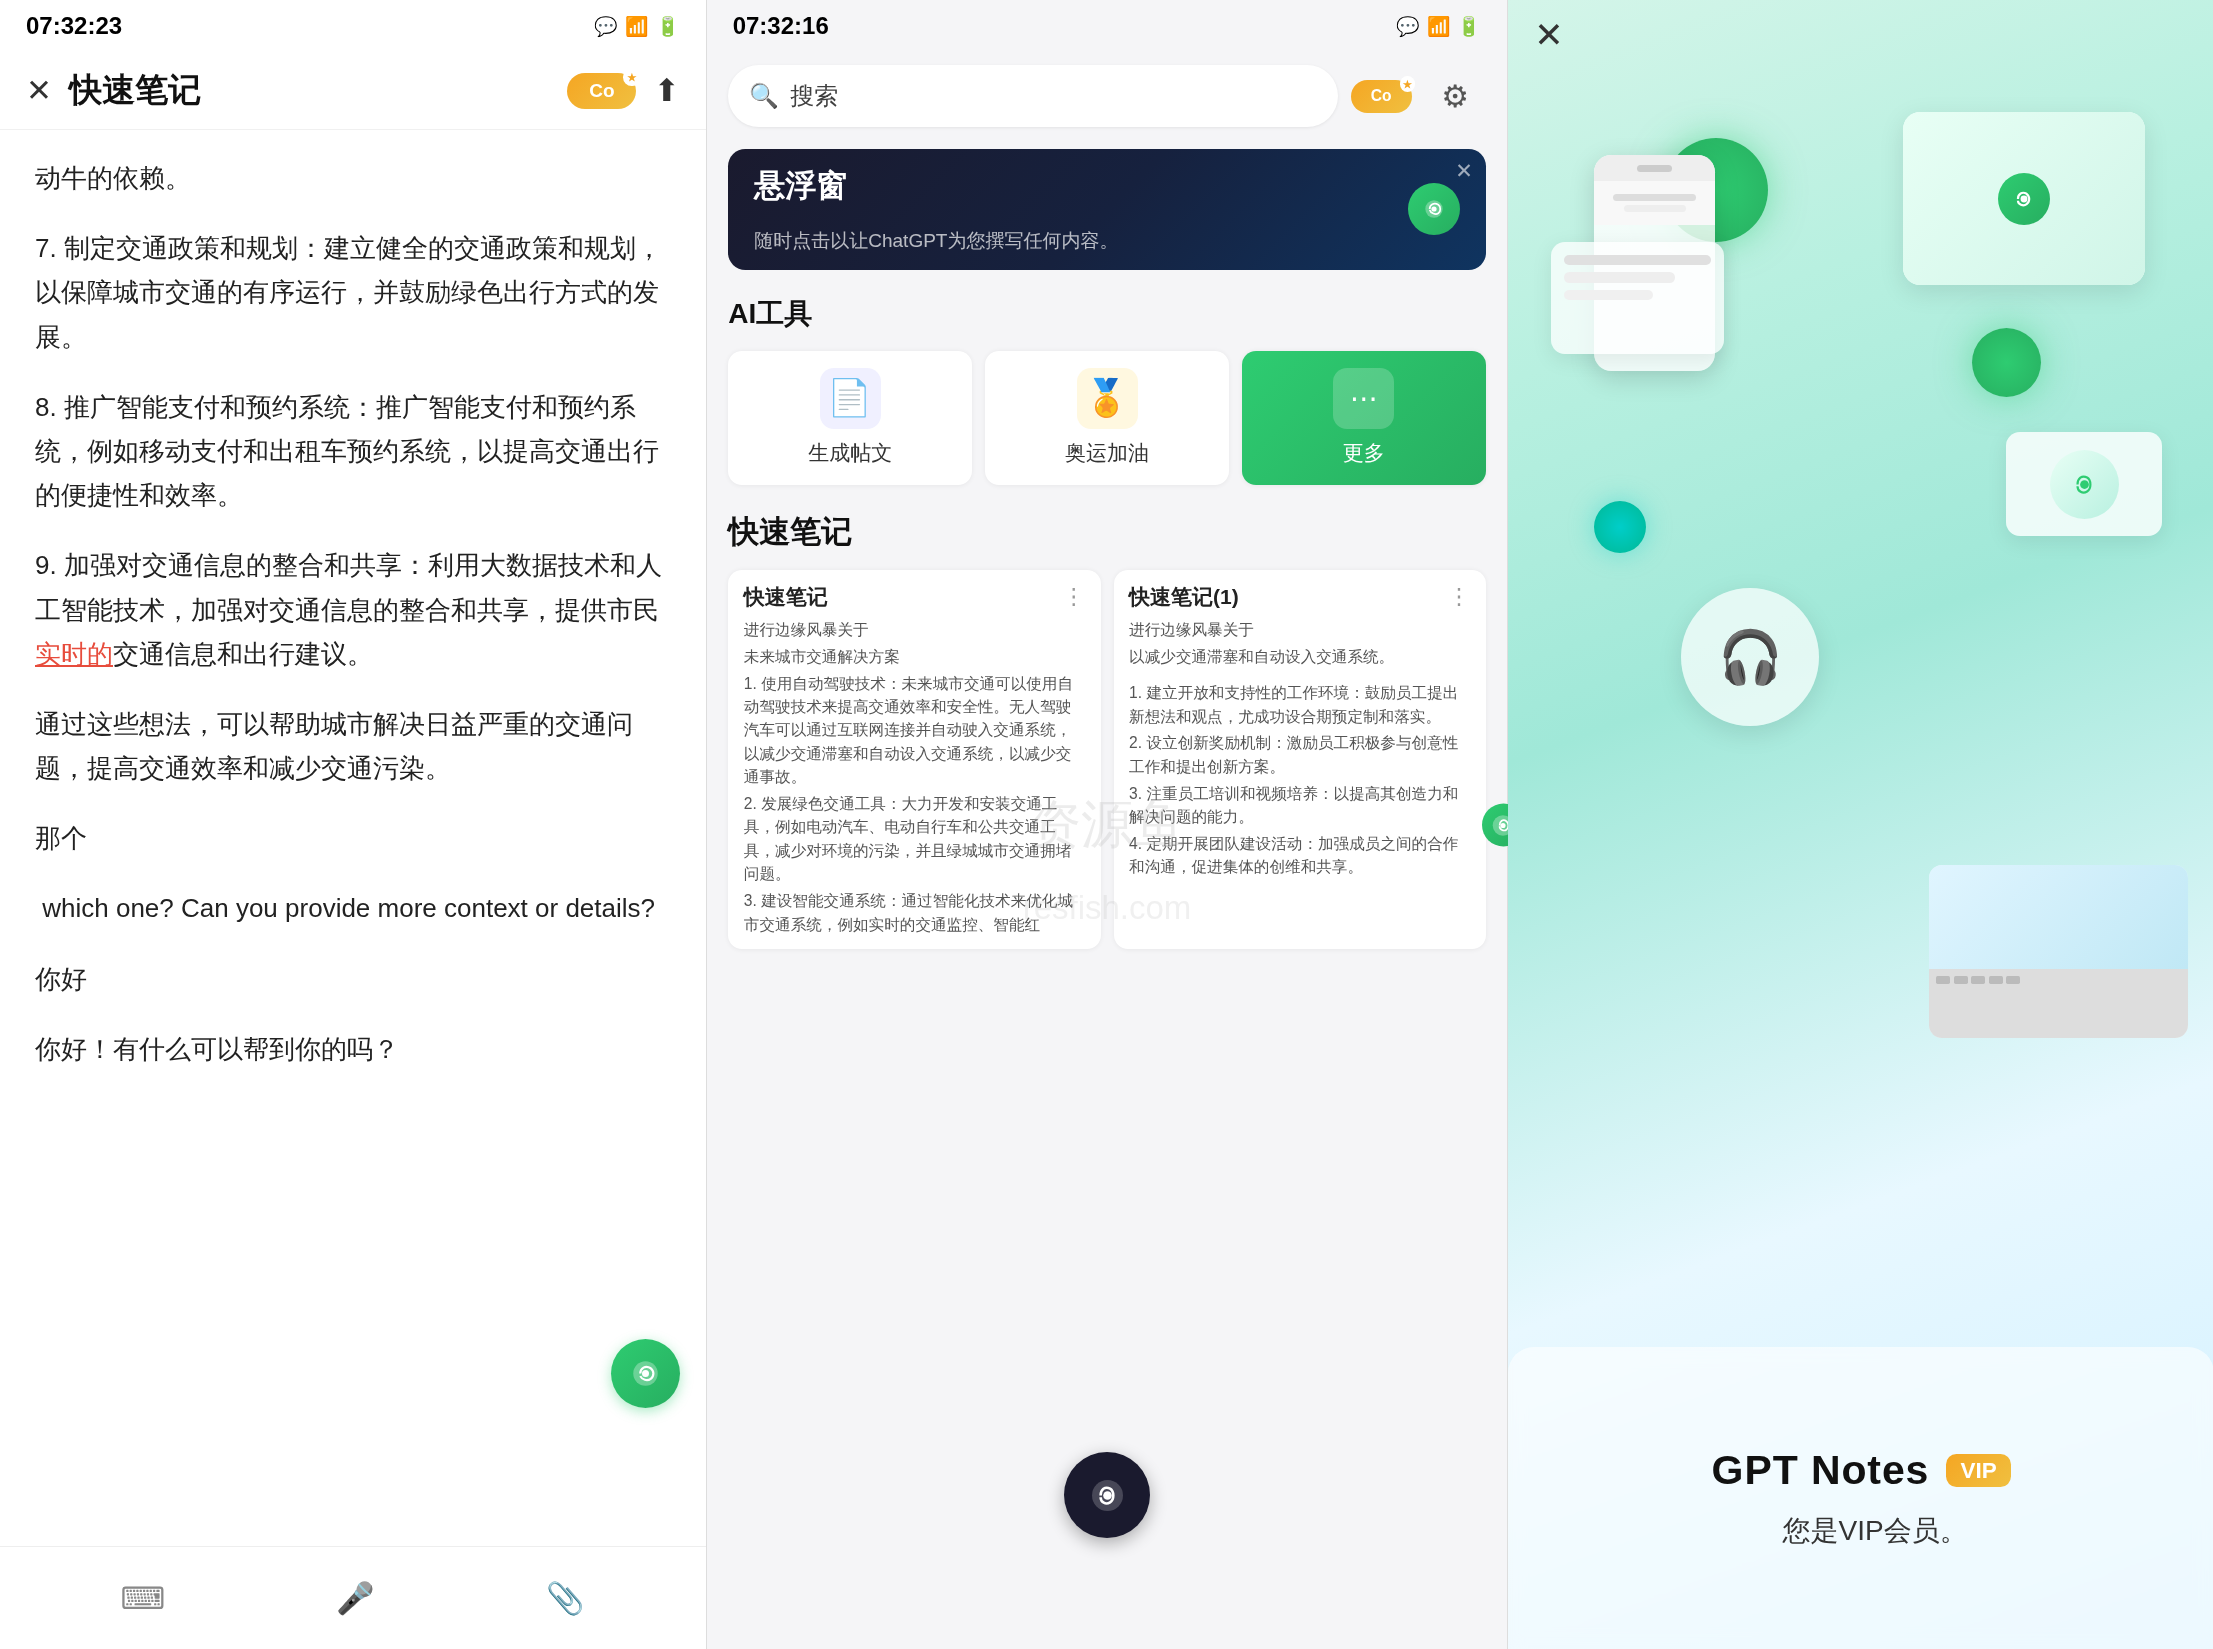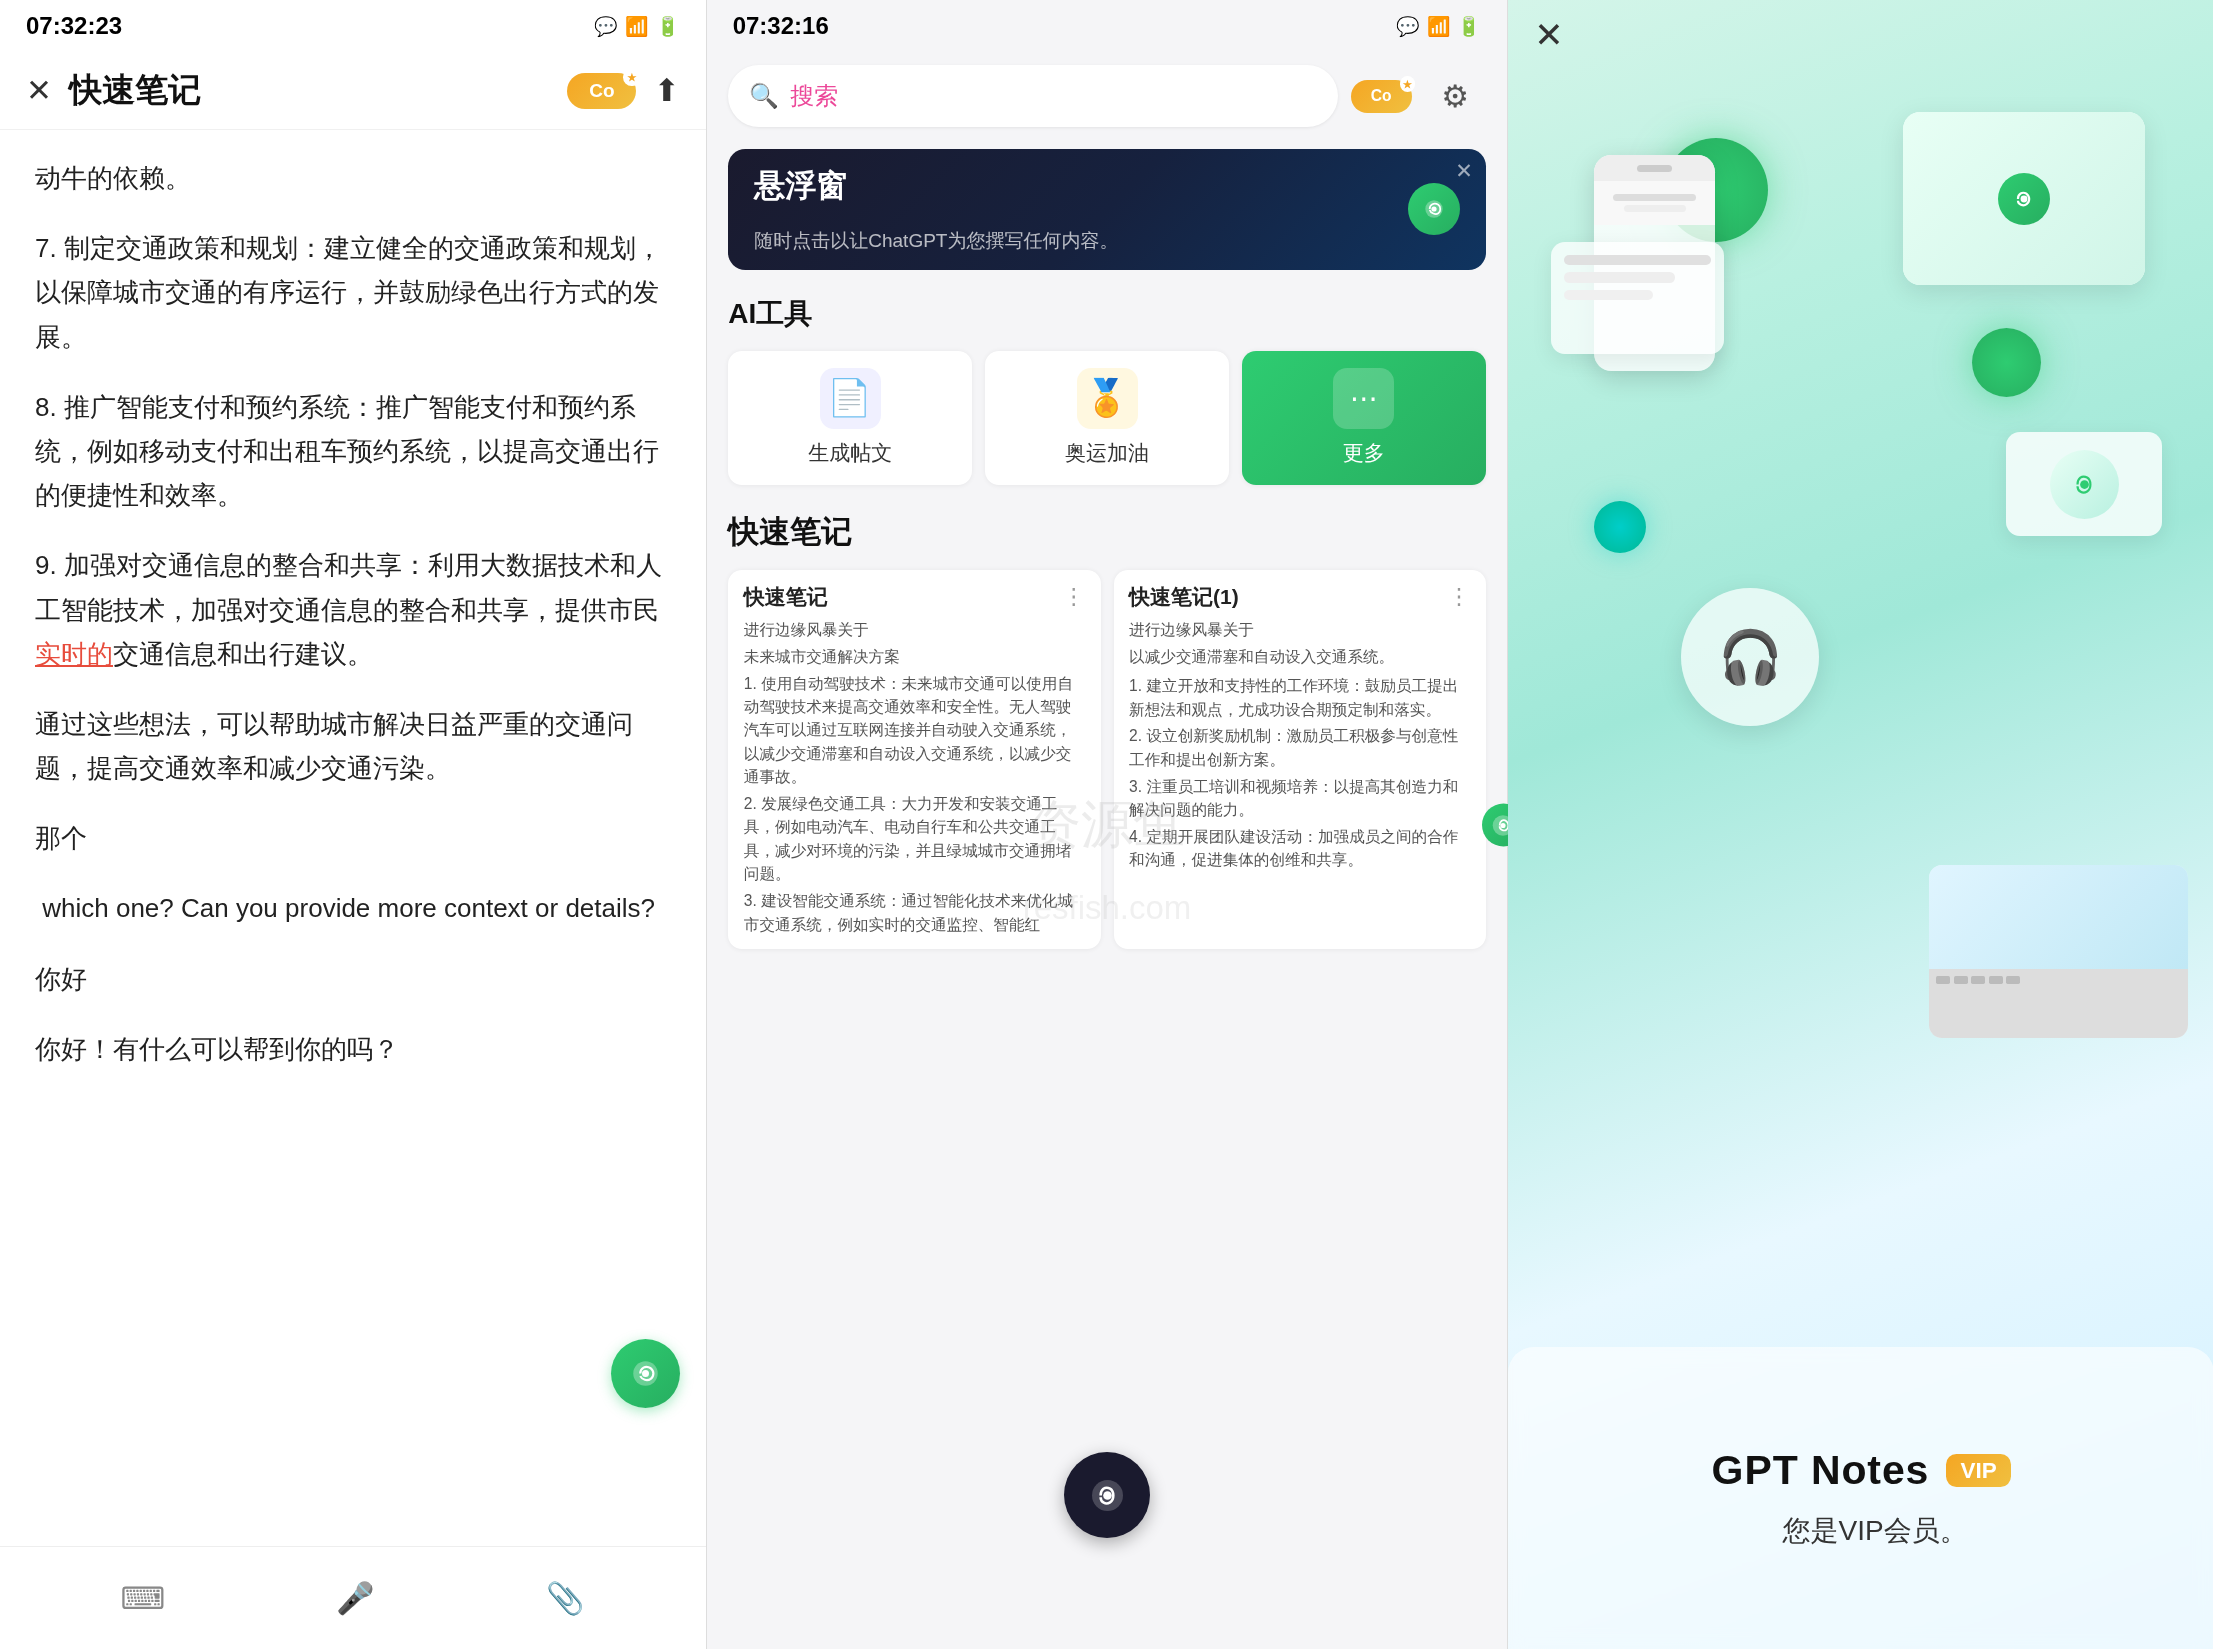--- a/index.html
+++ b/index.html
@@ -184,21 +184,21 @@
       padding: 0 21.6px;
       gap: 10.4px;
       box-shadow: 0 0.9px 3.5px rgba(0,0,0,0.08);
     }
     .search-icon-sym {
       font-size: 24px;
       color: #999;
     }
     .search-placeholder {
       font-size: 24px;
-      color: #ec4899;
+      color: #404040;
     }
     .search-co-badge {
       width: 61px;
       height: 33px;
       background: linear-gradient(135deg, #f5a623, #f0c040);
       border-radius: 16.4px;
       display: flex;
       align-items: center;
       justify-content: center;
       font-size: 15.6px;
@@ -638,21 +638,21 @@
         </div>
       </div>
       <div class="note-card">
         <div class="note-card-header">
           <span class="note-card-name">快速笔记(1)</span>
           <span class="note-card-menu">⋮</span>
         </div>
         <div class="note-card-body">
           <div>进行边缘风暴关于</div>
           <div style="margin-top:3.5px;">以减少交通滞塞和自动设入交通系统。</div>
-          <div style="margin-top:6px;">1. 建立开放和支持性的工作环境：鼓励员工提出新想法和观点，尤成功设合期预定制和落实。</div>
+          <div style="margin-top:13px;">1. 建立开放和支持性的工作环境：鼓励员工提出新想法和观点，尤成功设合期预定制和落实。</div>
           <div style="margin-top:3.5px;">2. 设立创新奖励机制：激励员工积极参与创意性工作和提出创新方案。</div>
           <div style="margin-top:3.5px;">3. 注重员工培训和视频培养：以提高其创造力和解决问题的能力。</div>
           <div style="margin-top:3.5px;">4. 定期开展团队建设活动：加强成员之间的合作和沟通，促进集体的创维和共享。</div>
         </div>
       </div>
     </div>
   </div>
   <div class="watermark">资源鱼</div>
   <div style="position:absolute;top:55%;left:50%;transform:translate(-50%,-50%);font-size:33px;font-weight:500;color:rgba(180,180,180,0.2);white-space:nowrap;pointer-events:none;z-index:10;">resfish.com</div>
   <div class="panel2-fab">

